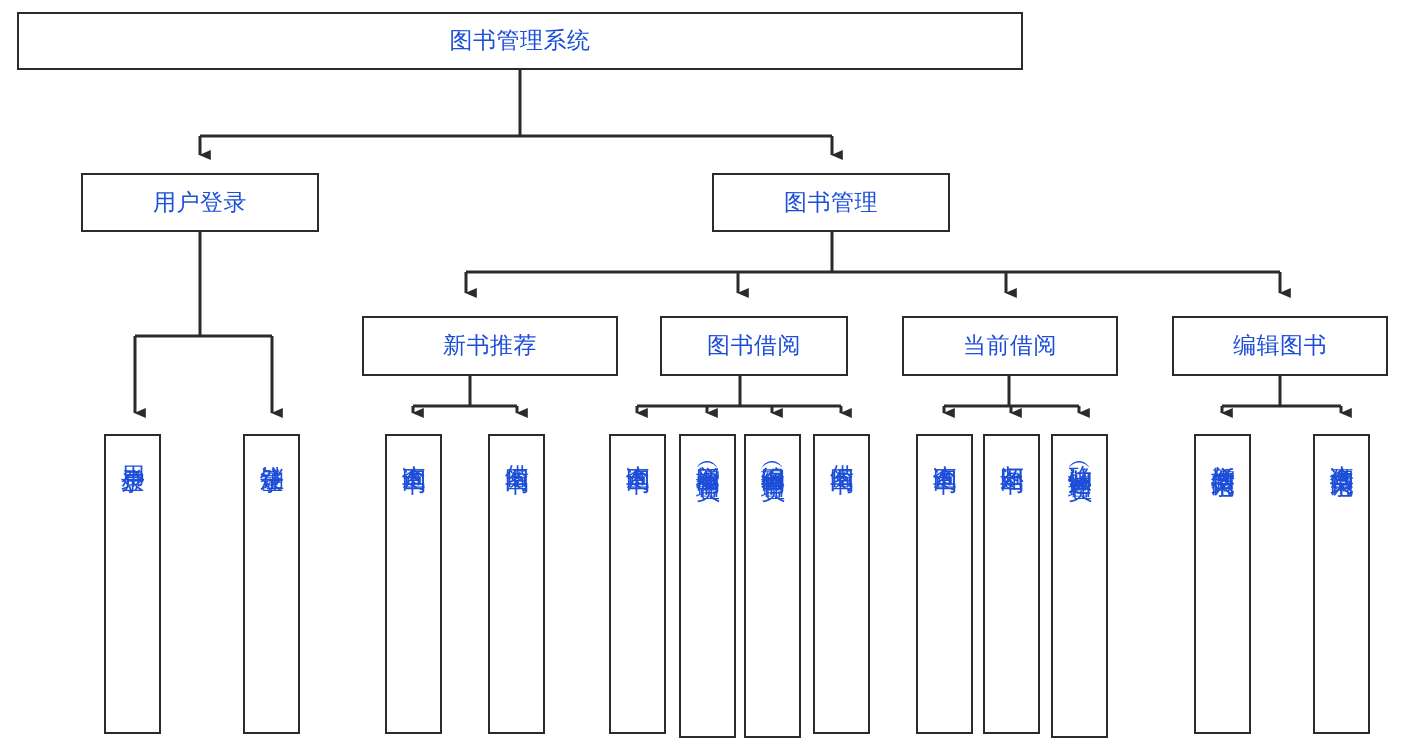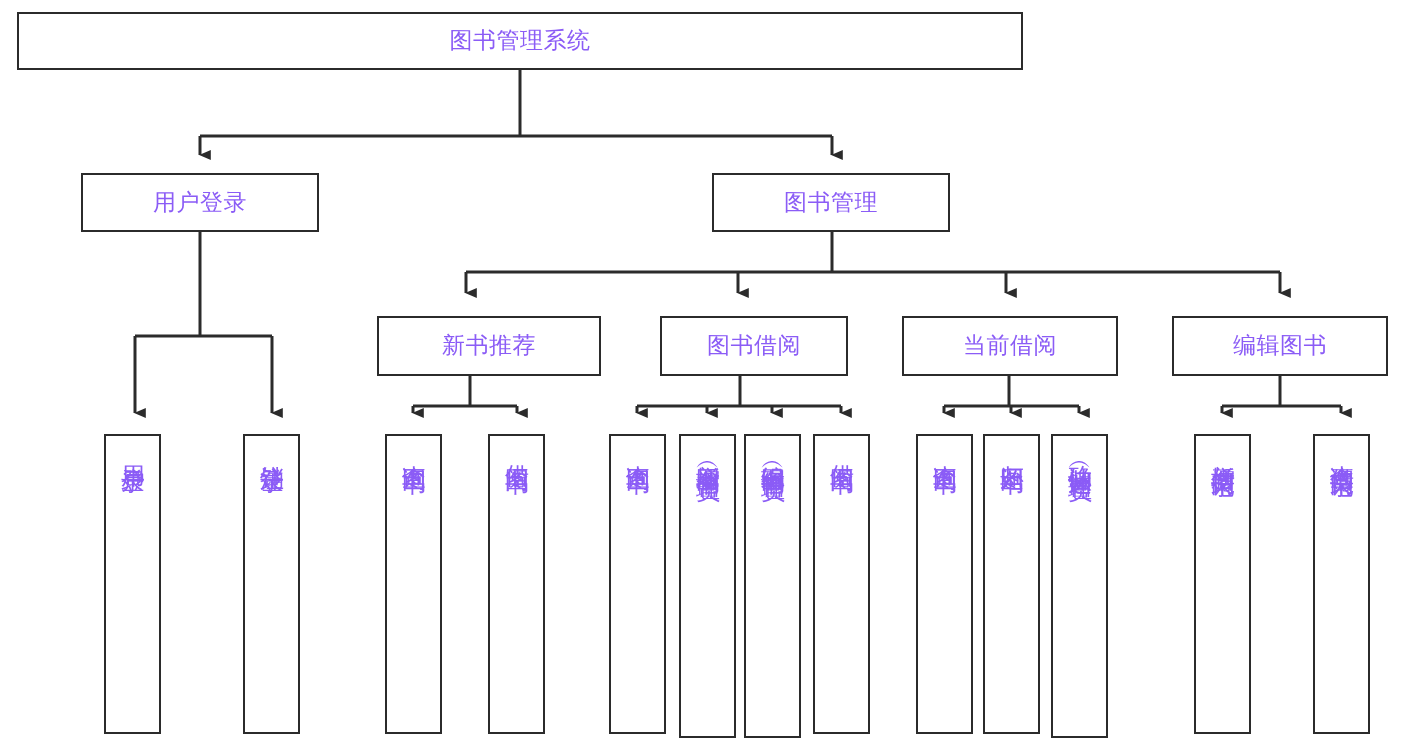--- a/index.html
+++ b/index.html
@@ -26,21 +26,21 @@
     pointer-events: none;
   }
   .node {
     position: absolute;
     box-sizing: border-box;
     border: 2px solid #2b2b2b;
     background: #ffffff;
     display: flex;
     align-items: center;
     justify-content: center;
-    color: #8b5cf6;
+    color: #1d4ed8;
   }
   .node.horiz .label {
     font-size: 23px;
     line-height: 1.2;
     letter-spacing: 0.5px;
     white-space: nowrap;
   }
   .node.vert {
     align-items: flex-start;
     justify-content: center;
@@ -125,21 +125,21 @@
     <span class="label">图书管理系统</span>
   </div>
 
   <div class="node horiz" style="left:81px; top:173px; width:238px; height:59px;">
     <span class="label">用户登录</span>
   </div>
   <div class="node horiz" style="left:712px; top:173px; width:238px; height:59px;">
     <span class="label">图书管理</span>
   </div>
 
-  <div class="node horiz" style="left:362px; top:316px; width:224px; height:60px;margin-left:15px;">
+  <div class="node horiz" style="left:362px; top:316px; width:256px; height:60px;">
     <span class="label">新书推荐</span>
   </div>
   <div class="node horiz" style="left:660px; top:316px; width:188px; height:60px;">
     <span class="label">图书借阅</span>
   </div>
   <div class="node horiz" style="left:902px; top:316px; width:216px; height:60px;">
     <span class="label">当前借阅</span>
   </div>
   <div class="node horiz" style="left:1172px; top:316px; width:216px; height:60px;">
     <span class="label">编辑图书</span>

